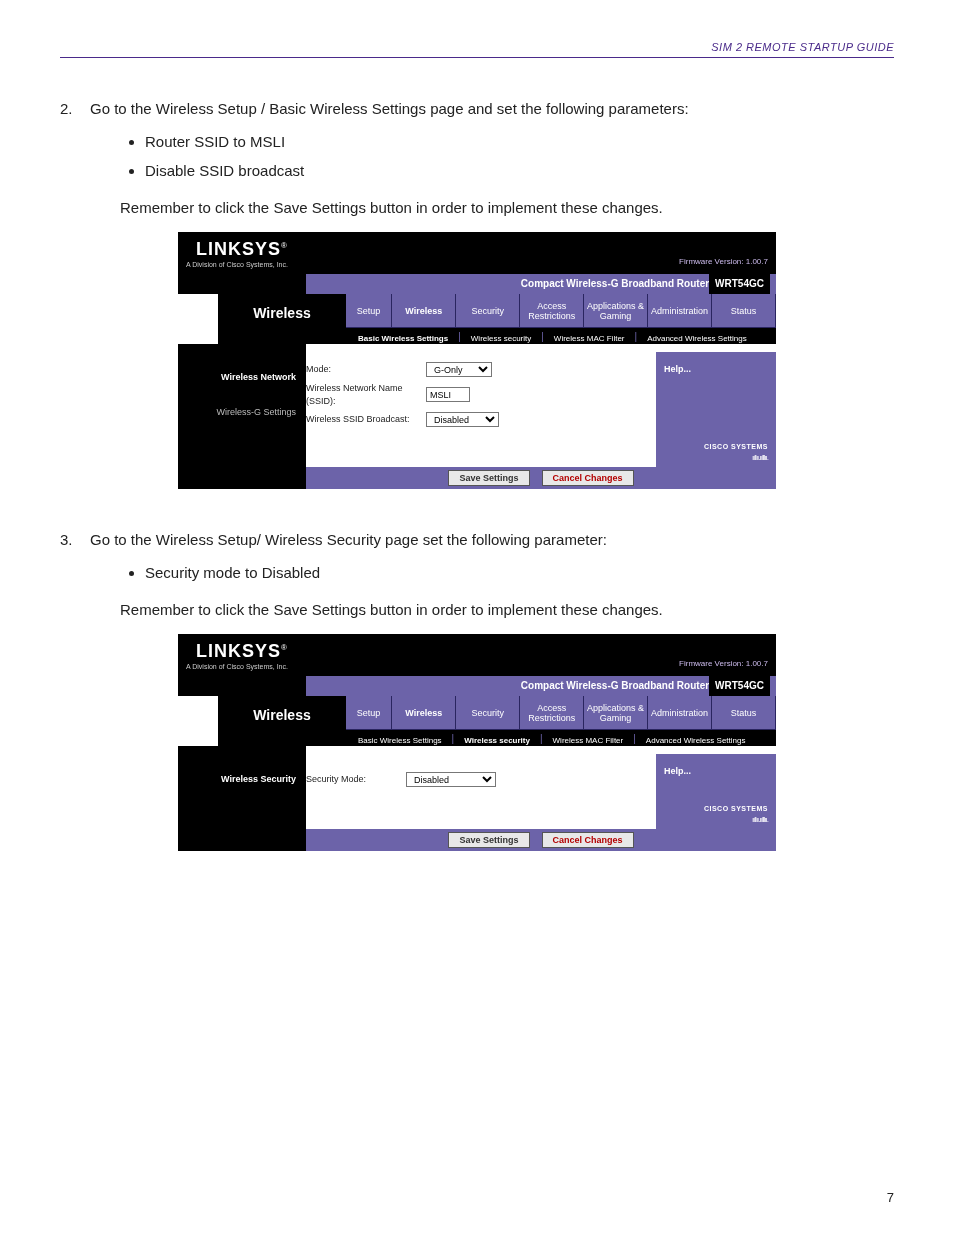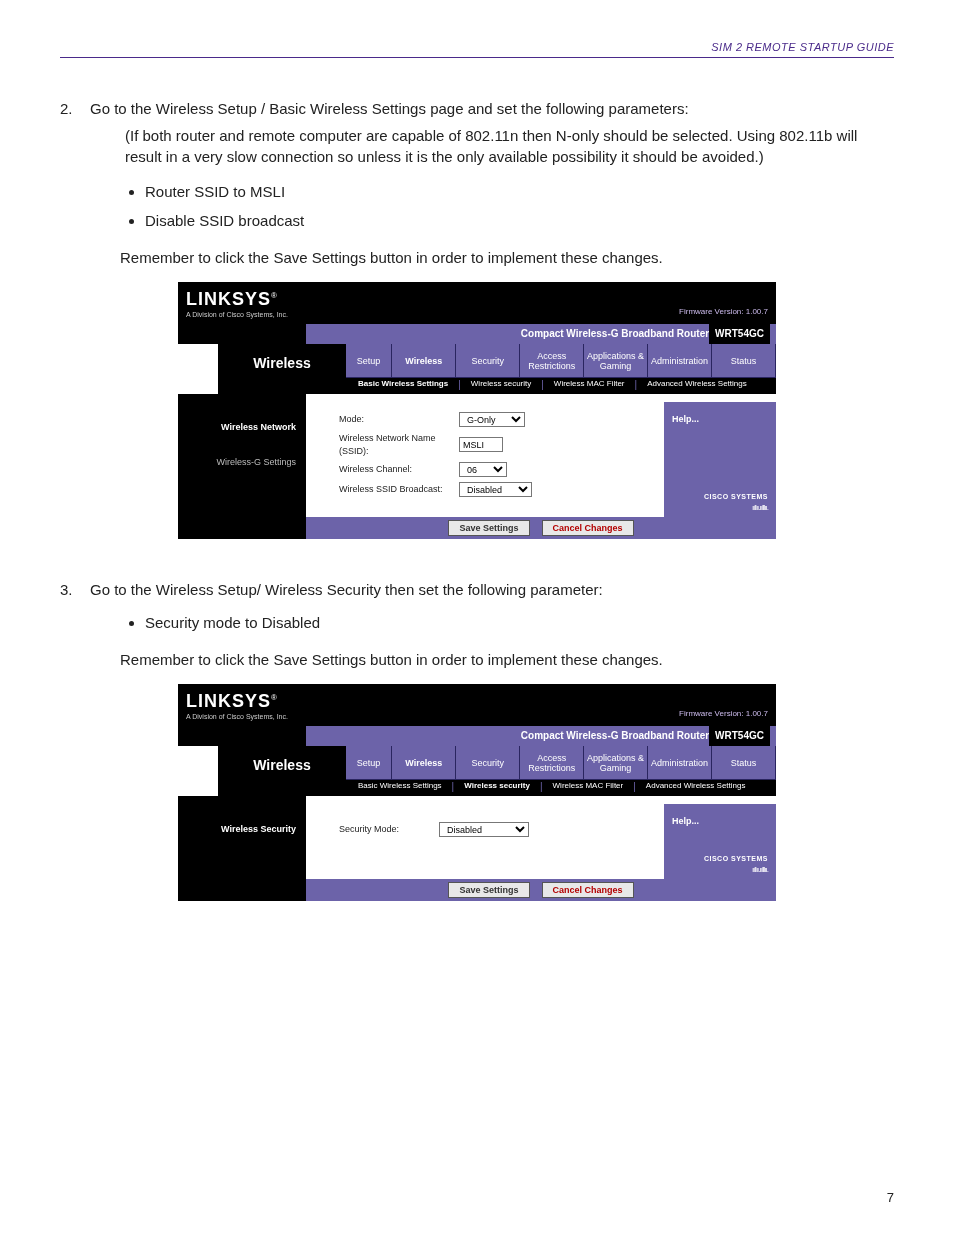--- a/index.html
+++ b/index.html
@@ -10,45 +10,45 @@
   .doc ol { list-style: none; }
   .doc ol > li { margin-bottom: 12px; position: relative; padding-left: 30px; }
   .doc .num { position: absolute; left: 0; top: 0; }
   .doc ul { list-style: disc; padding-left: 55px; margin: 8px 0 12px 0; }
   .doc ul li { padding: 4px 0; }
   .doc p.sub { margin-left: 35px; margin-top: 6px; margin-bottom: 10px; }
   .doc p.leftpad { margin-left: 30px; margin-top: 6px; margin-bottom: 10px; }
 
   .router { width: 598px; margin: 14px auto 40px auto; font-family: Arial, Helvetica, sans-serif; font-size: 10px; }
   .r-top { background: #000; color: #fff; padding: 6px 8px 4px 8px; display: flex; justify-content: space-between; align-items: flex-end; height: 42px; }
-  .brand { font-family: Arial, Helvetica, sans-serif; }
+  .brand { font-family: Arial, Helvetica, sans-serif; text-align: right; }
   .brand .b1 { font-size: 18px; font-weight: 900; letter-spacing: 1px; display: block; font-family: 'Arial Black', Arial, sans-serif; }
   .brand .b1 sup { font-size: 8px; vertical-align: super; font-weight: normal; }
   .brand .b2 { font-size: 7px; color: #ccc; display: block; margin-top: -2px; }
   .fwver { font-size: 8px; color: #cab9ea; align-self: flex-end; padding-bottom: 3px; }
   .r-row2 { display: flex; }
   .r-left-pad { width: 128px; background: #000; }
   .r-prod { flex: 1; background: #6c63a9; display: flex; align-items: center; justify-content: flex-end; padding: 0 6px; height: 20px; }
   .r-prod .pname { color: #fff; font-weight: bold; font-size: 10px; }
   .r-prod .model { color: #fff; font-weight: bold; background: #000; padding: 3px 6px; font-size: 10px; }
   .r-main { display: flex; padding-left: 40px; }
   .r-side { width: 128px; background: #000; color: #fff; }
   .r-side-title { text-align: center; font-size: 14px; font-weight: bold; padding: 10px 0 18px 0; }
   .r-side-lbl { font-size: 9px; color: #fff; text-align: right; padding: 3px 10px 3px 0; font-weight: bold; margin-top: 16px; }
   .r-side-lbl.dim { color: #bbb; font-weight: normal; }
   .r-nav { background: #6c63a9; display: flex; height: 34px; border-bottom: 1px solid #2a2560; }
   .r-nav .tab { flex: 1; color: #fff; font-size: 9px; line-height: 10px; display: flex; align-items: center; justify-content: center; text-align: center; border-right: 1px solid #2a2560; padding: 0 2px; }
   .r-nav .tab.first { flex: 0.7; }
   .r-nav .tab.active { font-weight: bold; }
-  .r-subnav { background: #000; display: flex; height: 16px; align-items: flex-start; padding: 0 4px; gap: 2px; }
+  .r-subnav { background: #000; display: flex; height: 16px; align-items: flex-end; padding: 0 4px; gap: 2px; }
   .r-subnav .st { color: #fff; font-size: 8px; padding: 0 8px; white-space: nowrap; }
   .r-subnav .sep { color: #6c63a9; font-size: 10px; }
   .r-subnav .st.active { font-weight: bold; }
   .r-body { display: flex; }
-  .r-form { width: 350px; padding: 10px 25px; margin-left: 8px; }
+  .r-form { width: 350px; padding: 10px 0; }
   .r-form .frow { display: flex; align-items: center; margin-bottom: 5px; }
   .r-form .flab { width: 120px; font-size: 9px; }
   .r-form select, .r-form input { font-size: 9px; border: 1px solid #777; padding: 1px 3px; height: 15px; background: #fff; }
   .r-form select { padding-right: 12px; }
   .r-help { flex: 1; background: #6c63a9; padding: 10px 8px; position: relative; min-height: 90px; }
   .r-help .hlink { color: #fff; font-size: 9px; font-weight: bold; }
   .cisco { position: absolute; bottom: 4px; right: 8px; text-align: right; }
   .cisco .ct { color: #fff; font-size: 7px; font-weight: bold; letter-spacing: .5px; }
   .cisco .cg { color: #fff; font-size: 8px; letter-spacing: -1px; }
   .r-actions { display: flex; }
@@ -66,21 +66,20 @@
 
 <div class="hdr-line">
   <span>SIM 2 REMOTE STARTUP GUIDE</span>
 </div>
 
 <div class="doc">
 <ol>
   <li>
     <span class="num">2.</span>
     <span>Go to the Wireless Setup / Basic Wireless Settings page and set the following parameters:</span>
-    <p class="sub">(If both router and remote computer are capable of 802.11n then N-only should be selected. Using 802.11b will result in a very slow connection so unless it is the only available possibility it should be avoided.)</p>
     <ul>
       <li>Router SSID to MSLI</li>
       <li>Disable SSID broadcast</li>
     </ul>
     <p class="leftpad">Remember to click the Save Settings button in order to implement these changes.</p>
   </li>
 </ol>
 
 <div class="router">
   <div class="r-top">
@@ -135,24 +134,20 @@
     <div class="r-form">
       <div class="frow">
         <span class="flab">Mode:</span>
         <select><option>G-Only</option></select>
       </div>
       <div class="frow">
         <span class="flab">Wireless Network Name (SSID):</span>
         <input type="text" style="width: 44px;" value="MSLI">
       </div>
       <div class="frow">
-        <span class="flab">Wireless Channel:</span>
-        <select><option>06</option></select>
-      </div>
-      <div class="frow">
         <span class="flab">Wireless SSID Broadcast:</span>
         <select><option>Disabled</option></select>
       </div>
     </div>
     <div class="r-help">
       <span class="hlink">Help...</span>
       <div class="cisco">
         <div class="ct">CISCO SYSTEMS</div>
         <div class="cg">ııllıı.ıılllıı.</div>
       </div>
@@ -163,21 +158,21 @@
     <div class="aright">
       <button class="btn">Save Settings</button>
       <button class="btn cancel">Cancel Changes</button>
     </div>
   </div>
 </div>
 
 <ol>
   <li>
     <span class="num">3.</span>
-    <span>Go to the Wireless Setup/ Wireless Security then set the following parameter:</span>
+    <span>Go to the Wireless Setup/ Wireless Security page set the following parameter:</span>
     <ul>
       <li>Security mode to Disabled</li>
     </ul>
     <p class="leftpad">Remember to click the Save Settings button in order to implement these changes.</p>
   </li>
 </ol>
 
 <div class="router">
   <div class="r-top">
     <div class="brand">

